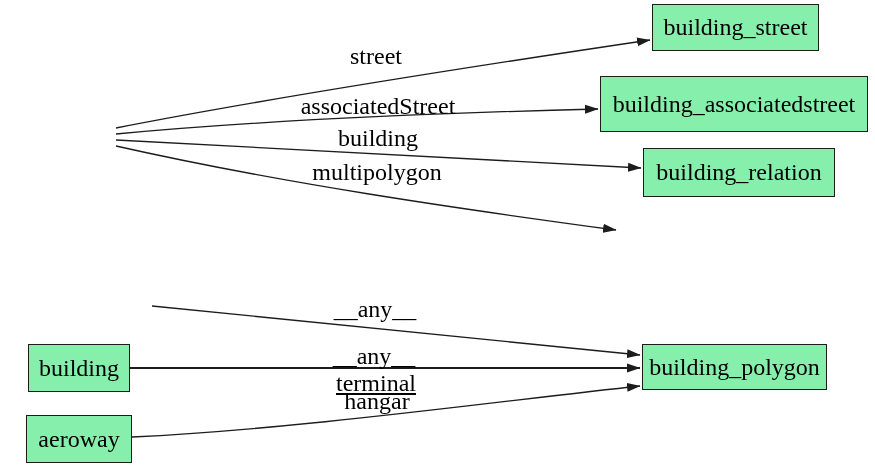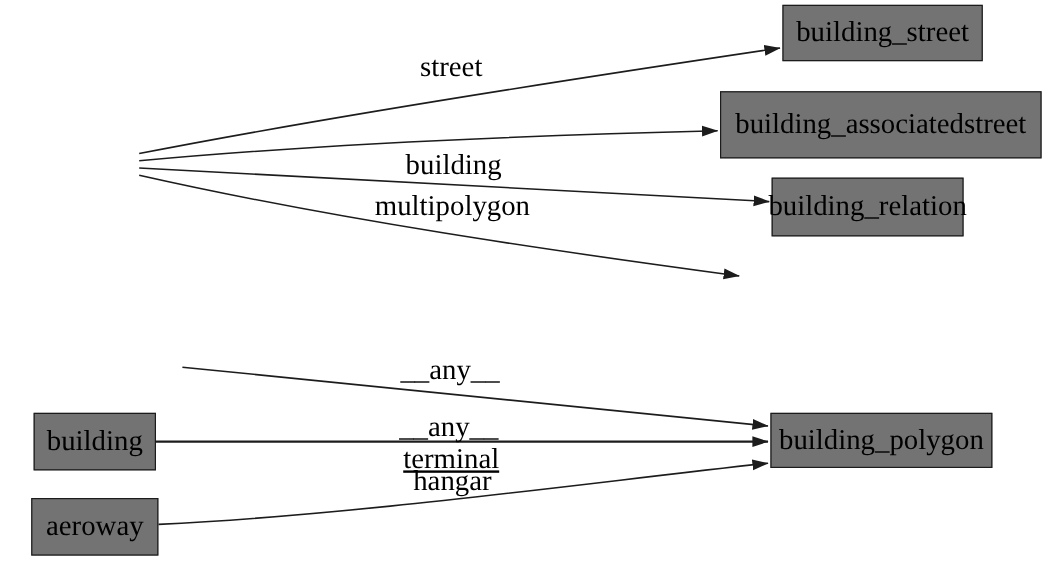--- a/index.html
+++ b/index.html
@@ -14,21 +14,21 @@
   }
   svg.edge-layer {
     position: absolute;
     left: 0; top: 0;
     width: 875px; height: 469px;
   }
   .node {
     position: absolute;
     box-sizing: border-box;
     border: 1.5px solid #1c1c1c;
-    background: #737373;
+    background: #86efac;
     display: flex;
     align-items: center;
     justify-content: center;
     font-size: 24px;
     white-space: nowrap;
   }
   .edgelabel {
     position: absolute;
     font-size: 24px;
     line-height: 1;
@@ -60,40 +60,41 @@
 
 
   <div class="node" style="left:652px; top:4px; width:167px; height:47px;">
     <span>building_street</span>
   </div>
 
   <div class="node" style="left:600px; top:76px; width:268px; height:56px;">
     <span>building_associatedstreet</span>
   </div>
 
-  <div class="node" style="left:643px; top:148px; width:160px; height:49px;">
+  <div class="node" style="left:643px; top:148px; width:192px; height:49px;">
     <span>building_relation</span>
   </div>
 
 
 
   <div class="node" style="left:28px; top:344px; width:102px; height:48px;">
     <span>building</span>
   </div>
 
   <div class="node" style="left:26px; top:415px; width:106px; height:48px;align-items:center;">
     <span>aeroway</span>
   </div>
 
   <div class="node" style="left:642px; top:344px; width:185px; height:46px;">
     <span>building_polygon</span>
   </div>
 
   <div class="edgelabel" style="left:376px; top:44px;">street</div>
 
+  <div class="edgelabel" style="left:378px; top:94px;">associatedStreet</div>
 
   <div class="edgelabel" style="left:378px; top:126px;">building</div>
 
   <div class="edgelabel" style="left:377px; top:160px;">multipolygon</div>
 
   <div class="edgelabel" style="left:375px; top:297px;">__any__</div>
 
   <div class="edgelabel" style="left:374px; top:344px;">__any__</div>
 
   <div class="edgelabel" style="left:376px; top:371px;text-decoration:underline;">terminal</div>

